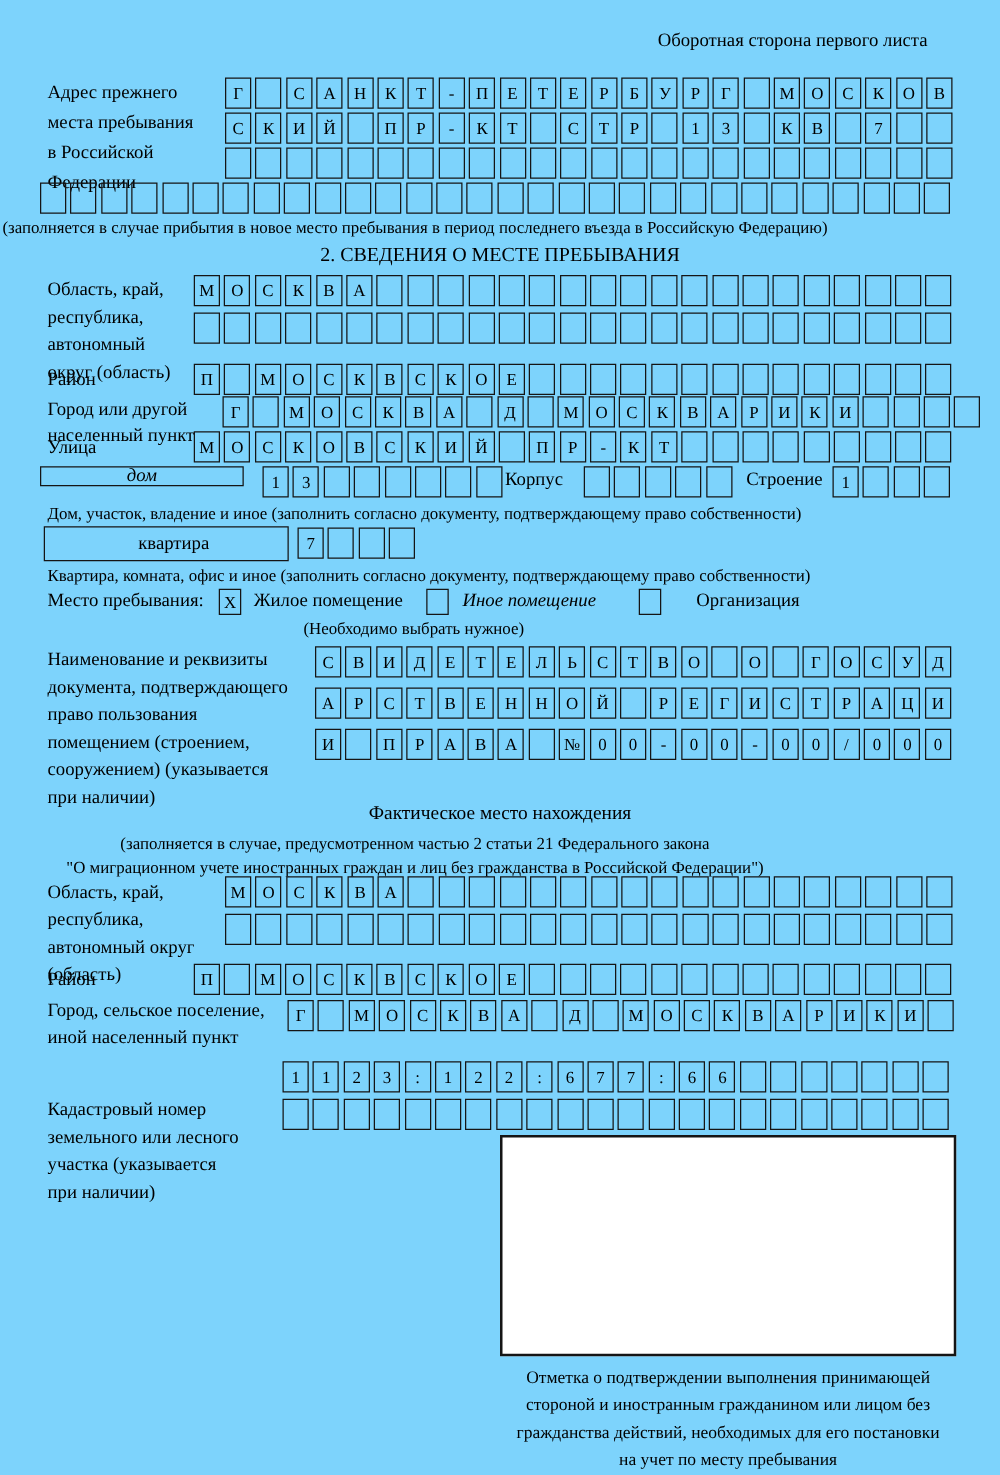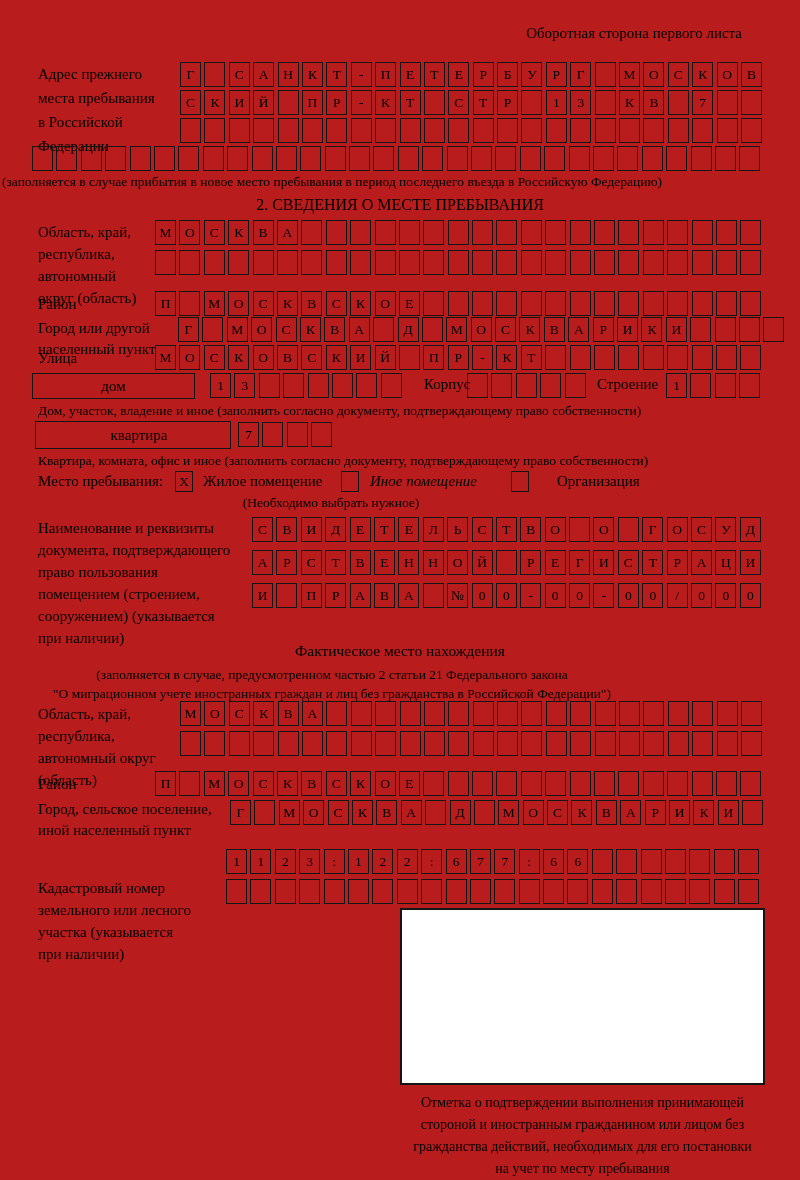--- a/index.html
+++ b/index.html
@@ -1,16 +1,16 @@
 <!DOCTYPE html>
 <html><head>
 <meta charset="utf-8">
 <style>
   html,body{margin:0;padding:0;background:#fff;}
-  #page{position:relative;width:800px;height:1180px;background:#b91c1c;color:#000;
+  #page{position:relative;width:800px;height:1180px;background:#7dd3fc;color:#000;
         font-family:"Liberation Serif","DejaVu Serif",serif;overflow:hidden;}
   .lbl{position:absolute;font-size:15px;line-height:22px;white-space:pre-line;}
   .note{position:absolute;font-size:13.5px;}
   .note-c{text-align:center;left:0;width:664px;}
   .title{position:absolute;left:0;width:800px;text-align:center;font-weight:normal;}
   .cellrow{position:absolute;display:flex;gap:3.4px;}
   .cell{box-sizing:border-box;width:21px;height:25px;border:1.6px solid #151515;
         display:flex;align-items:center;justify-content:center;
         font-size:13.5px;font-family:"Liberation Serif",serif;flex:0 0 auto;}
   .bigbox{position:absolute;box-sizing:border-box;border:1.6px solid #151515;
@@ -286,32 +286,32 @@
       <div class="cell"></div>
       <div class="cell"></div>
       <div class="cell"></div>
       <div class="cell"></div>
       <div class="cell"></div>
       <div class="cell"></div>
       <div class="cell"></div>
       <div class="cell"></div>
     </div>
 
-  <div class="bigbox" style="left:32px;top:373px;width:163px;height:26px;">дом</div>
+  <div class="bigbox" style="left:32px;top:373px;width:163px;height:16px;font-style:italic;">дом</div>
   <div class="cellrow" style="left:210px;top:373px;">
       <div class="cell">1</div>
       <div class="cell">3</div>
       <div class="cell"></div>
       <div class="cell"></div>
       <div class="cell"></div>
       <div class="cell"></div>
       <div class="cell"></div>
       <div class="cell"></div>
     </div>
-  <div class="opt" style="left:424px;top:376px;">Корпус</div>
+  <div class="opt" style="left:404px;top:376px;">Корпус</div>
   <div class="cellrow" style="left:467px;top:373px;">
       <div class="cell"></div>
       <div class="cell"></div>
       <div class="cell"></div>
       <div class="cell"></div>
       <div class="cell"></div>
     </div>
   <div class="opt" style="left:597px;top:376px;">Строение</div>
   <div class="cellrow" style="left:666px;top:373px;">
       <div class="cell">1</div>

